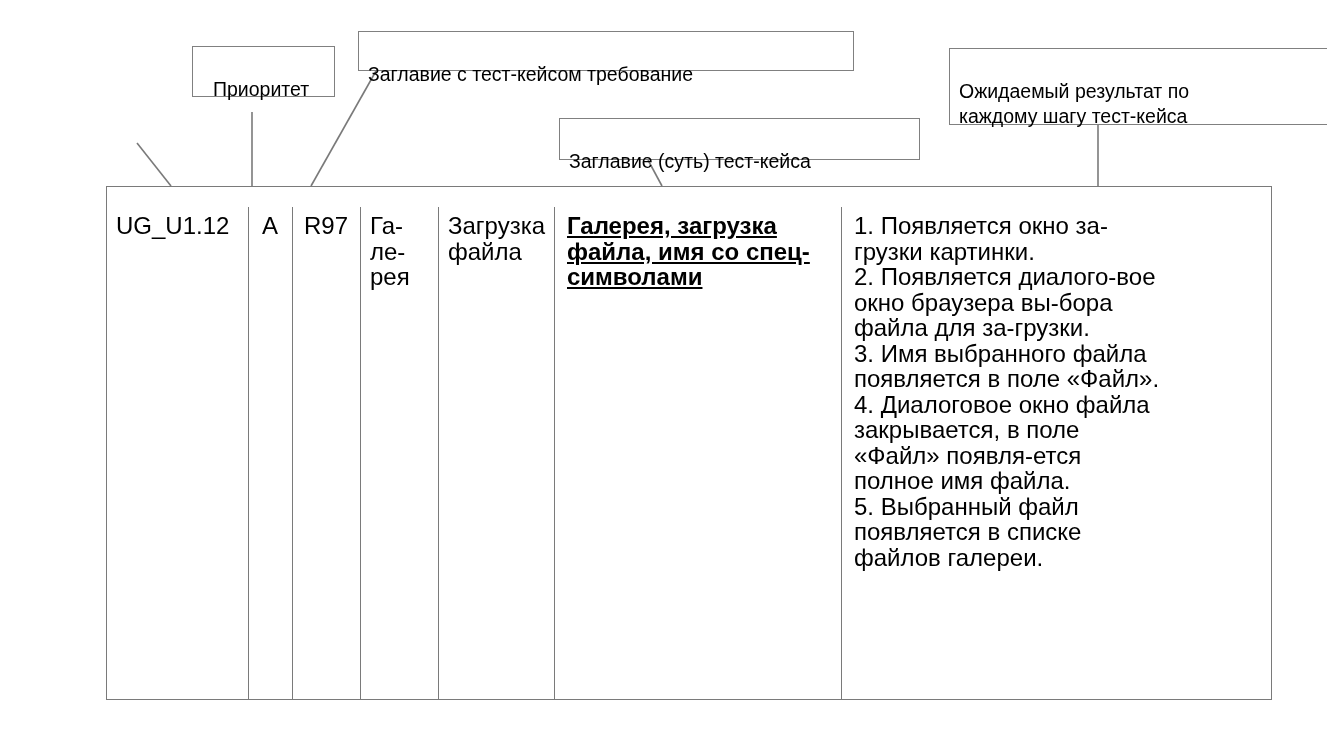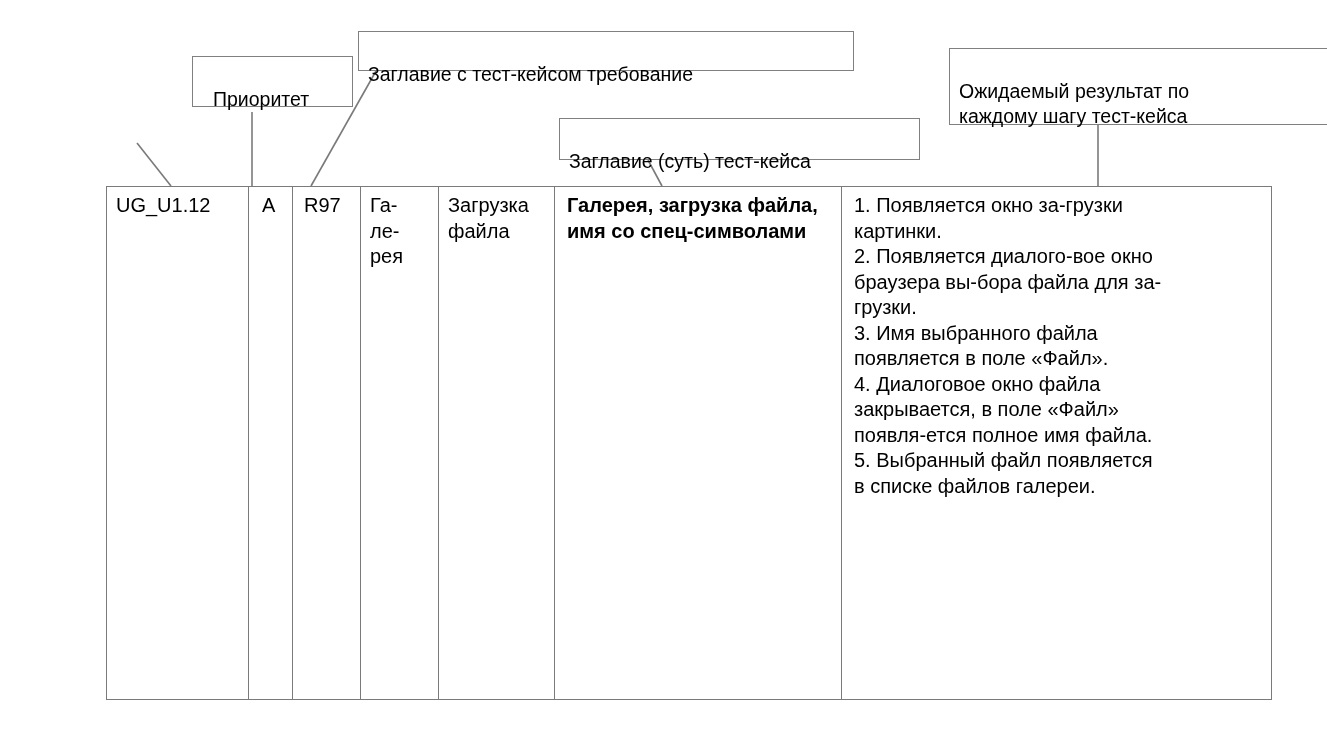--- a/index.html
+++ b/index.html
@@ -46,34 +46,36 @@
     box-sizing: border-box;
     border: 1px solid #7a7a7a;
     background: #ffffff;
     display: flex;
     align-items: stretch;
   }
   .col {
     box-sizing: border-box;
     border-right: 1px solid #7a7a7a;
     padding: 6px 7px 0 9px;
-    font-size: 20px;
+    font-size: 24px;
     line-height: 25.5px;
     overflow: hidden;
+    margin-top: 20px;
   }
   .col:last-child { border-right: none; }
   .c-id    { width: 142px; }
   .c-prio  { width: 44px; text-align: left; padding-left: 13px; }
   .c-req   { width: 68px; padding-left: 11px; }
   .c-mod   { width: 78px; }
   .c-data  { width: 116px; }
   .c-steps { width: 287px; padding-left: 12px; }
   .c-exp   { width: 331px; padding-left: 12px; }
   .steps-title {
     font-weight: bold;
+    text-decoration: underline;
   }
   .steps-body { font-weight: normal; }
   .exp-body { }
   .nowrapline { white-space: pre-line; }
 </style>
 </head>
 <body>
 
 <div id="canvas">
 
@@ -96,21 +98,21 @@
 
       <path d="M589,624 L651,438"></path>
 
       <path d="M420,292 L420,302 L576,302 L576,292"></path>
       <path d="M498,302 L498,327"></path>
 
     </g>
   </svg>
 
 
-  <div class="callout" style="left:192px; top:56px; width:161px; height:51px;padding-left:20px;">
+  <div class="callout" style="left:192px; top:46px; width:143px; height:51px;padding-left:20px;">
     <span>Приоритет</span>
   </div>
 
   <div class="callout" style="left:358px; top:31px; width:496px; height:40px;">
     <span>Заглавие с тест-кейсом требование</span>
   </div>
 
   <div class="callout" style="left:559px; top:118px; width:361px; height:42px;">
     <span>Заглавие (суть) тест-кейса</span>
   </div>

